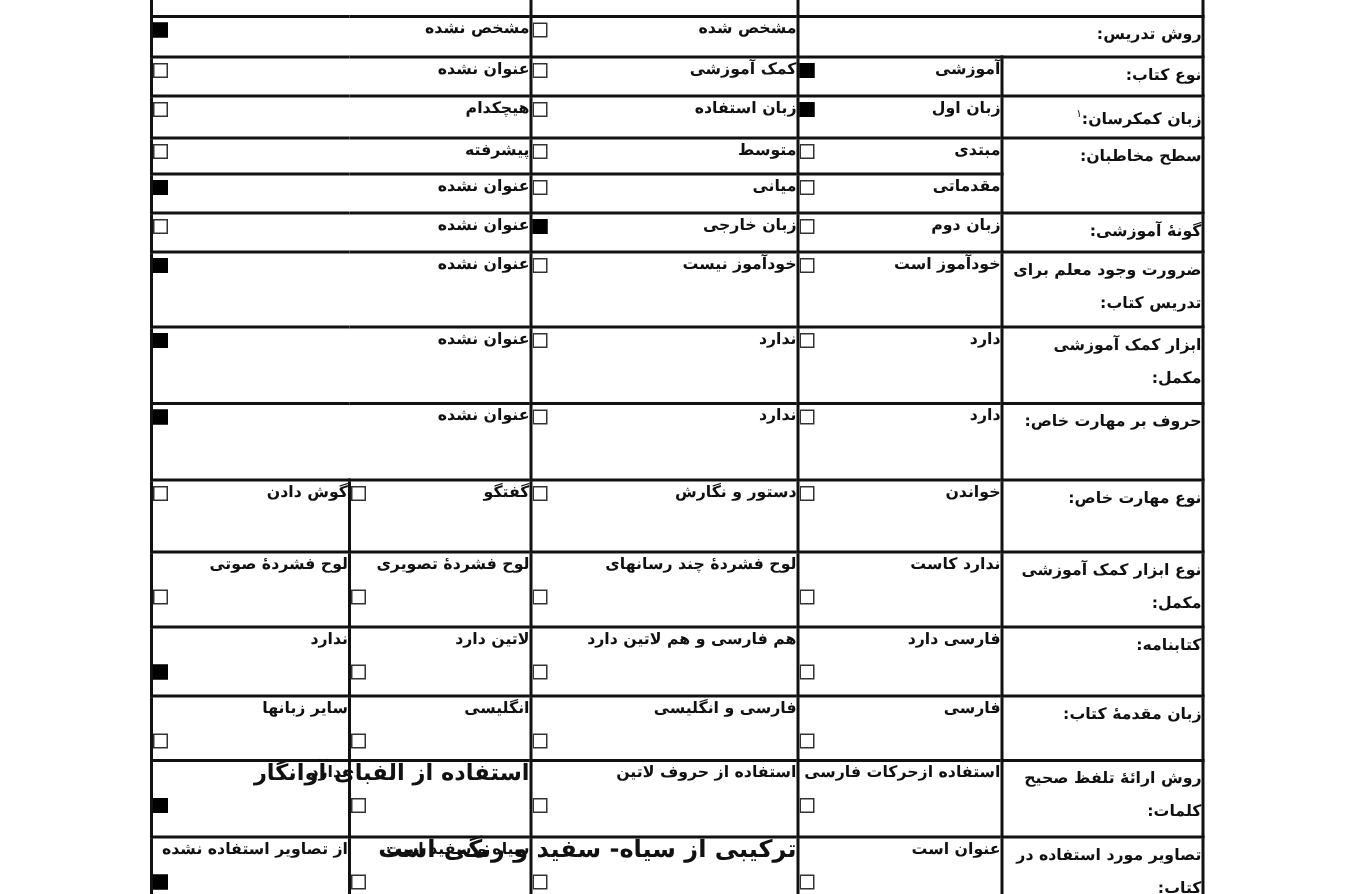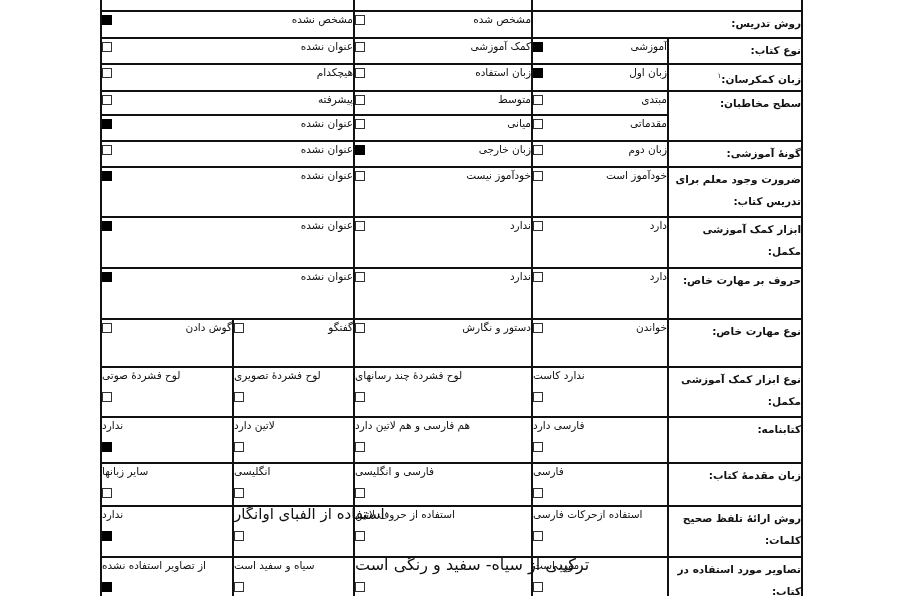--- a/index.html
+++ b/index.html
@@ -12,22 +12,22 @@
   table.form td {
     border:2px solid #111; padding:0; vertical-align:top; position:relative;
     font-size:10.5px; direction:rtl;
   }
   td.label {
     font-weight:bold; font-size:12.5px; padding:4px 5px 2px 4px; 
     line-height:22px; vertical-align:middle;
   }
   td.label.top { vertical-align:top; }
   td.opt { padding:3px 6px 0 8px; }
-  .opt-inner { display:flex; flex-direction:row; justify-content:space-between; align-items:flex-start; }
-  .opt-inner.stack { flex-direction:column; align-items:flex-end; }
+  .opt-inner { display:flex; flex-direction:row; justify-content:space-between; align-items:flex-start;font-weight:bold; }
+  .opt-inner.stack { flex-direction:column; align-items:flex-start; }
   .opt-text { white-space:nowrap; line-height:14px; }
   .box { width:8px; height:8px; border:1px solid #333; background:#fff; display:inline-block; margin-top:3px; flex:none; }
   .box.on { background:#000; border-color:#000; }
   .stack .box { align-self:flex-end; margin-top:10px; }
   .hidden-top { height:18px; }
 </style>
 </head>
 <body>
 
 <table class="form">
@@ -374,21 +374,21 @@
       <span class="opt-text">ندارد</span>
       <span class="box on"></span>
           </div>
         </td>
   </tr>
 
   <tr style="height:50px">
     <td class="label top">تصاویر مورد استفاده در کتاب:</td>
     <td class="opt">
           <div class="opt-inner stack">
-      <span class="opt-text">مورد است</span>
+      <span class="opt-text">عنوان است</span>
       <span class="box"></span>
           </div>
         </td>
     <td class="opt">
           <div class="opt-inner stack">
       <span class="opt-text" style="font-size:16px">ترکیبی از سیاه- سفید و رنگی است</span>
       <span class="box"></span>
           </div>
         </td>
     <td class="opt">

